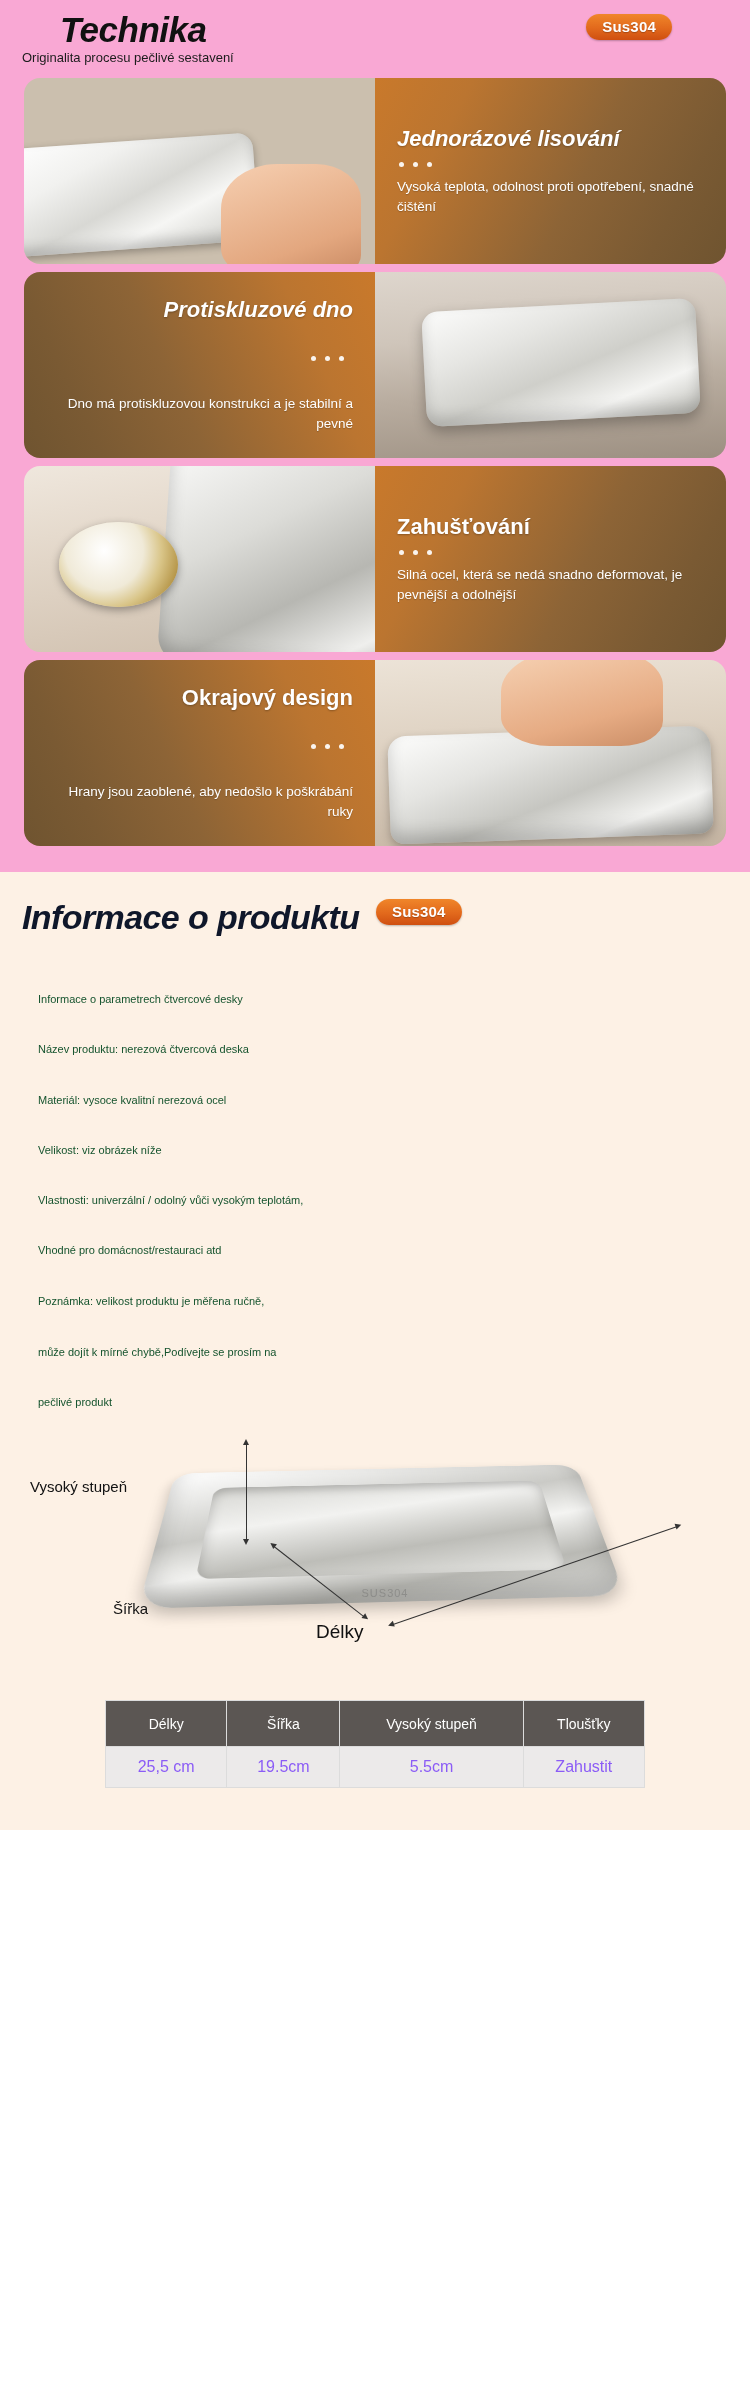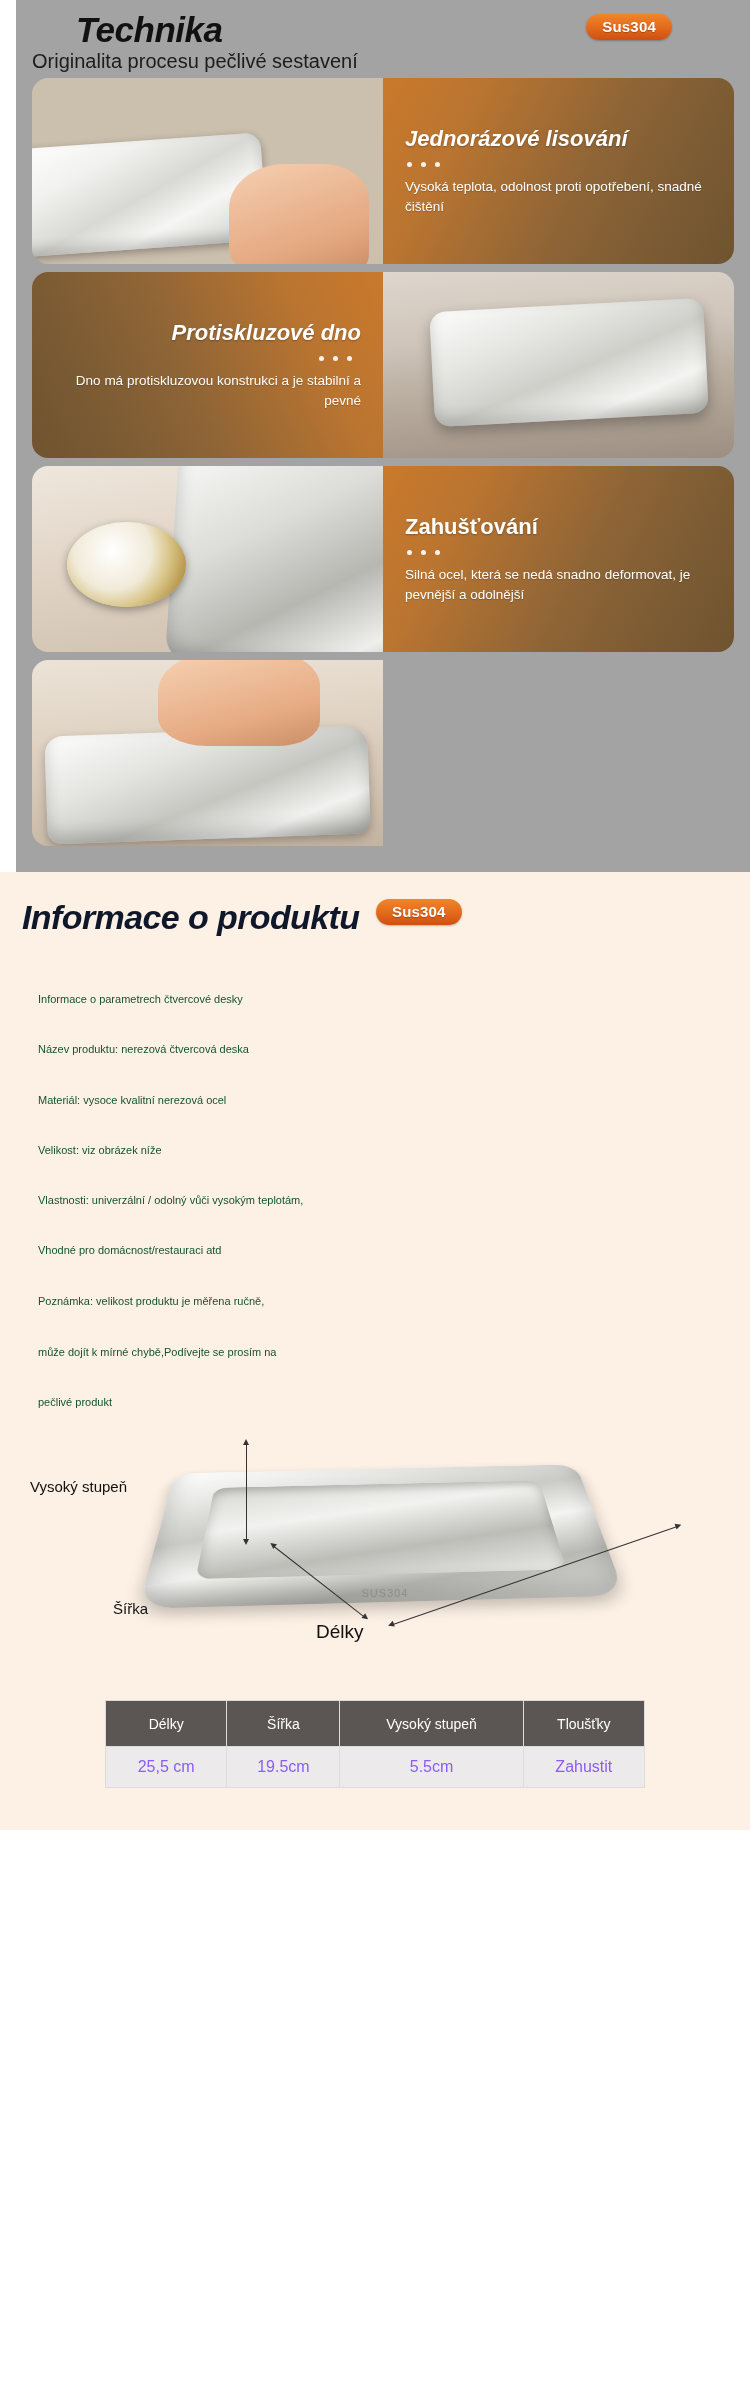--- a/index.html
+++ b/index.html
@@ -4,40 +4,40 @@
 <style>
   * { box-sizing: border-box; margin: 0; padding: 0; }
   html, body {
     width: 750px;
     font-family: "Liberation Sans", sans-serif;
     background: #ffffff;
   }
   .page { width: 750px; position: relative; overflow: hidden; }
 
   
-  .tech-section { background: #a3a3a3; padding: 0 0 18px 0; margin-left: 16px; }
+  .tech-section { background: #f9a8d4; padding: 0 0 18px 0; }
   .tech-head { position: relative; height: 78px; }
   .tech-title {
     position: absolute; left: 60px; top: 10px;
     font-size: 35px; font-weight: bold; font-style: italic;
     color: #111; letter-spacing: -0.5px;
   }
   .badge {
     display: inline-block;
     background: linear-gradient(180deg,#f0862a 0%, #e2691c 55%, #cf4f10 100%);
     color: #fff; font-size: 15px; font-weight: bold;
     padding: 4px 16px 5px 16px; border-radius: 14px;
     text-shadow: 0 1px 1px rgba(0,0,0,.25);
     box-shadow: 0 1px 2px rgba(0,0,0,.25);
     letter-spacing: .2px;
   }
   .badge-tech { position: absolute; right: 78px; top: 14px; }
   .tech-sub {
-    position: absolute; left: 16px; top: 50px;
-    font-size: 20px; color: #1c1c1c;
+    position: absolute; left: 22px; top: 50px;
+    font-size: 13px; color: #1c1c1c;
   }
 
   .cards { width: 702px; margin: 0 auto; }
   .card {
     position: relative; width: 702px; height: 186px;
     margin-bottom: 8px; border-radius: 16px; overflow: hidden;
     display: flex;
   }
   .half { width: 50%; height: 100%; position: relative; overflow: hidden; }
 
@@ -103,20 +103,21 @@
     border-radius: 44% 38% 26% 30%;
     background: linear-gradient(165deg,#f7d3b5,#e6ab83 68%,#cb8e67);
   }
 
   .panel {
     background: linear-gradient(118deg, #c9792b 0%, #bb7530 22%, #8d6436 58%, #7a5a33 82%, #6f5430 100%);
     color: #fff; padding: 20px 22px; display: flex; flex-direction: column; justify-content: center;
   }
   .panel.alt {
     background: linear-gradient(245deg, #c9792b 0%, #bb7530 22%, #8d6436 58%, #7a5a33 82%, #6f5430 100%);
+    gap: 23px;
   }
   .panel-title {
     font-size: 22px; font-weight: bold; line-height: 1.15;
     text-shadow: 0 1px 2px rgba(0,0,0,.28); margin-bottom: 2px;
   }
   .panel-title.italic { font-style: italic; }
   .dots { margin: 9px 0 10px 2px; line-height: 0; }
   .dots span {
     display: inline-block; width: 5px; height: 5px; border-radius: 50%;
     background: rgba(255,255,255,.92); margin-right: 9px;
@@ -238,20 +239,25 @@
       <div class="card">
         <div class="half photo photo-3"></div>
         <div class="half panel">
           <div class="panel-title">Zahušťování</div>
           <div class="dots"><span></span><span></span><span></span></div>
           <div class="panel-desc">Silná ocel, která se nedá snadno deformovat, je pevnější a odolnější</div>
         </div>
       </div>
 
       <div class="card">
+        <div class="half panel alt align-right">
+          <div class="panel-title">Okrajový design</div>
+          <div class="dots"><span></span><span></span><span></span></div>
+          <div class="panel-desc">Hrany jsou zaoblené, aby nedošlo k poškrábání ruky</div>
+        </div>
         <div class="half photo photo-4"></div>
       </div>
 
     </div>
   </section>
 
   <section class="info-section">
     <div class="info-head">
       <span class="info-title">Informace o produktu</span>
       <span class="badge badge-info">Sus304</span>

